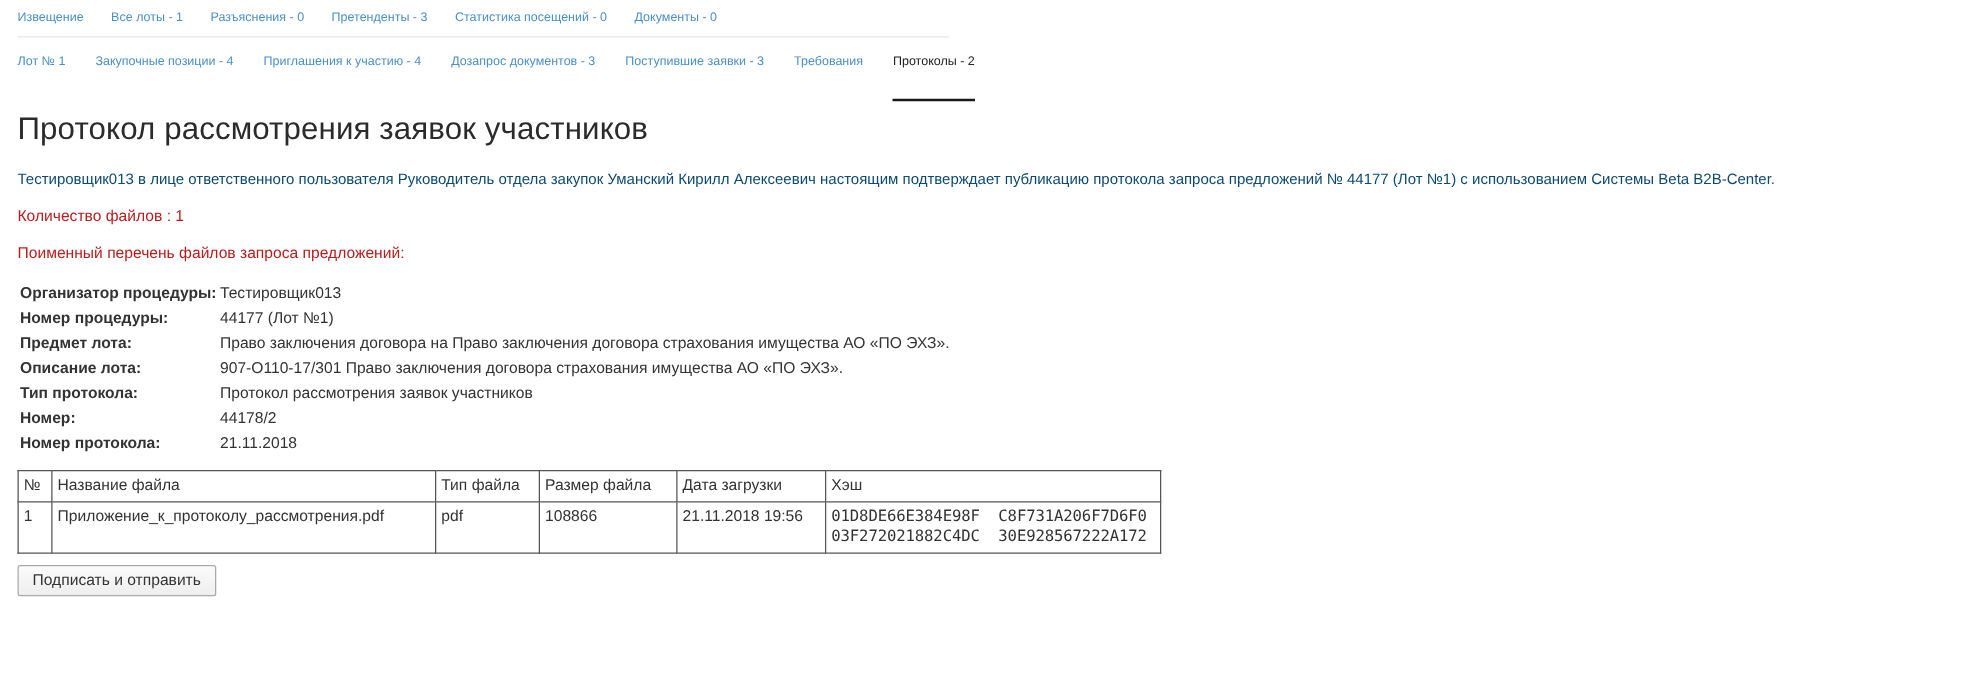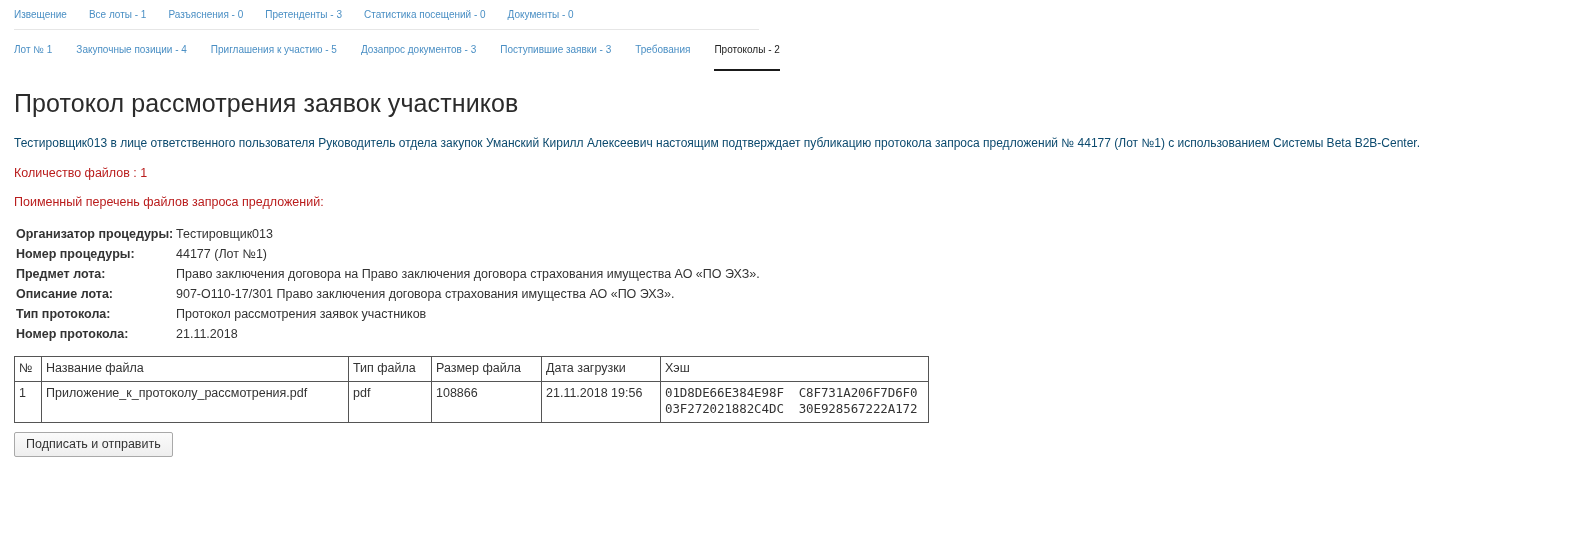--- a/index.html
+++ b/index.html
@@ -39,21 +39,21 @@
     color: #4a8fc4;
     white-space: nowrap;
     margin-right: 22px;
     text-decoration: none;
     cursor: pointer;
   }
   .tabrow-secondary .tab { margin-right: 24px; }
   .tab.active {
     color: #222222;
     border-bottom: 2px solid #1a1a1a;
-    padding-bottom: 12px;
+    padding-bottom: 22px;
     cursor: default;
   }
   .divider {
     height: 1px;
     background: #e6e6e6;
     width: 745px;
     margin: 3px 0 0 14px;
   }
 
   
@@ -158,21 +158,21 @@
   <a class="tab" href="#">Разъяснения - 0</a>
   <a class="tab" href="#">Претенденты - 3</a>
   <a class="tab" href="#">Статистика посещений - 0</a>
   <a class="tab" href="#">Документы - 0</a>
 </div>
 <div class="divider"></div>
 
 <div class="tabrow tabrow-secondary">
   <a class="tab" href="#">Лот № 1</a>
   <a class="tab" href="#">Закупочные позиции - 4</a>
-  <a class="tab" href="#">Приглашения к участию - 5</a>
+  <a class="tab" href="#">Приглашения к участию - 4</a>
   <a class="tab" href="#">Дозапрос документов - 3</a>
   <a class="tab" href="#">Поступившие заявки - 3</a>
   <a class="tab" href="#">Требования</a>
   <span class="tab active">Протоколы - 2</span>
 </div>
 
 <h1 class="page-title">Протокол рассмотрения заявок участников</h1>
 
 <p class="intro">Тестировщик013 в лице ответственного пользователя Руководитель отдела закупок Уманский Кирилл Алексеевич настоящим подтверждает публикацию протокола запроса предложений № 44177 (Лот №1) с использованием Системы Beta B2B-Center.</p>
 
@@ -192,20 +192,24 @@
     <span class="detail-label">Предмет лота:</span>
     <span class="detail-value">Право заключения договора на Право заключения договора страхования имущества АО «ПО ЭХЗ».</span>
   </div>
   <div class="detail-row">
     <span class="detail-label">Описание лота:</span>
     <span class="detail-value">907-O110-17/301 Право заключения договора страхования имущества АО «ПО ЭХЗ».</span>
   </div>
   <div class="detail-row">
     <span class="detail-label">Тип протокола:</span>
     <span class="detail-value">Протокол рассмотрения заявок участников</span>
+  </div>
+  <div class="detail-row">
+    <span class="detail-label">Номер:</span>
+    <span class="detail-value">44178/2</span>
   </div>
   <div class="detail-row">
     <span class="detail-label">Номер протокола:</span>
     <span class="detail-value">21.11.2018</span>
   </div>
 </div>
 
 <table class="files-table">
   <thead>
     <tr>

